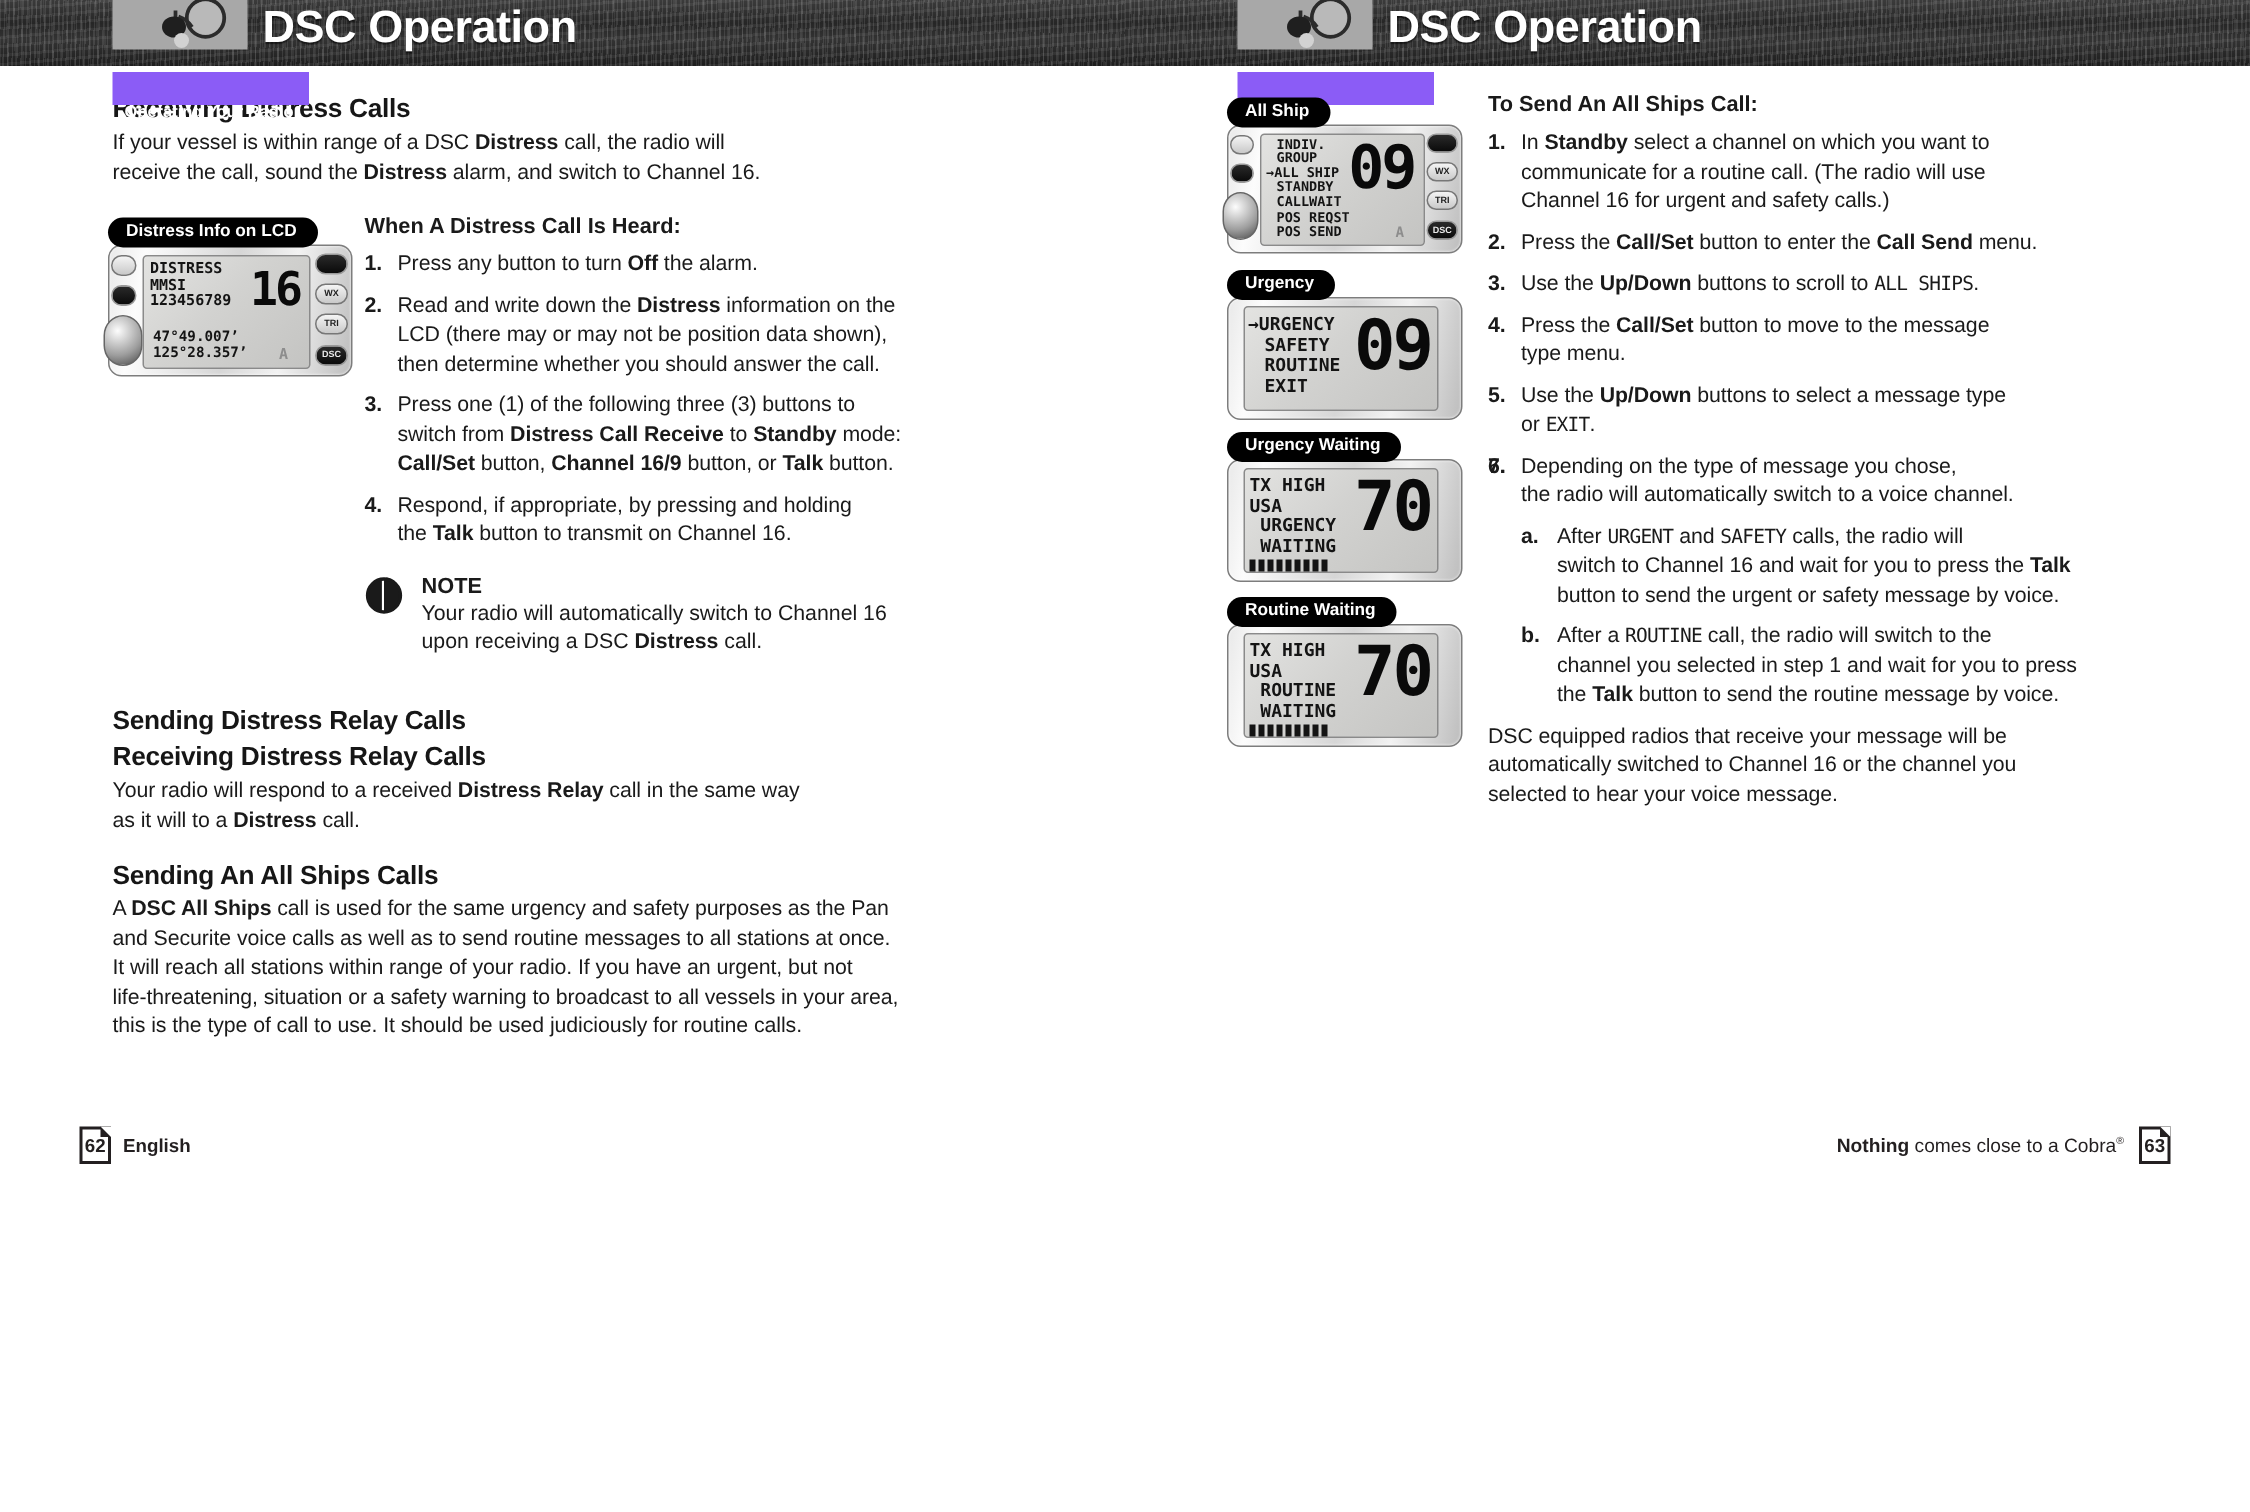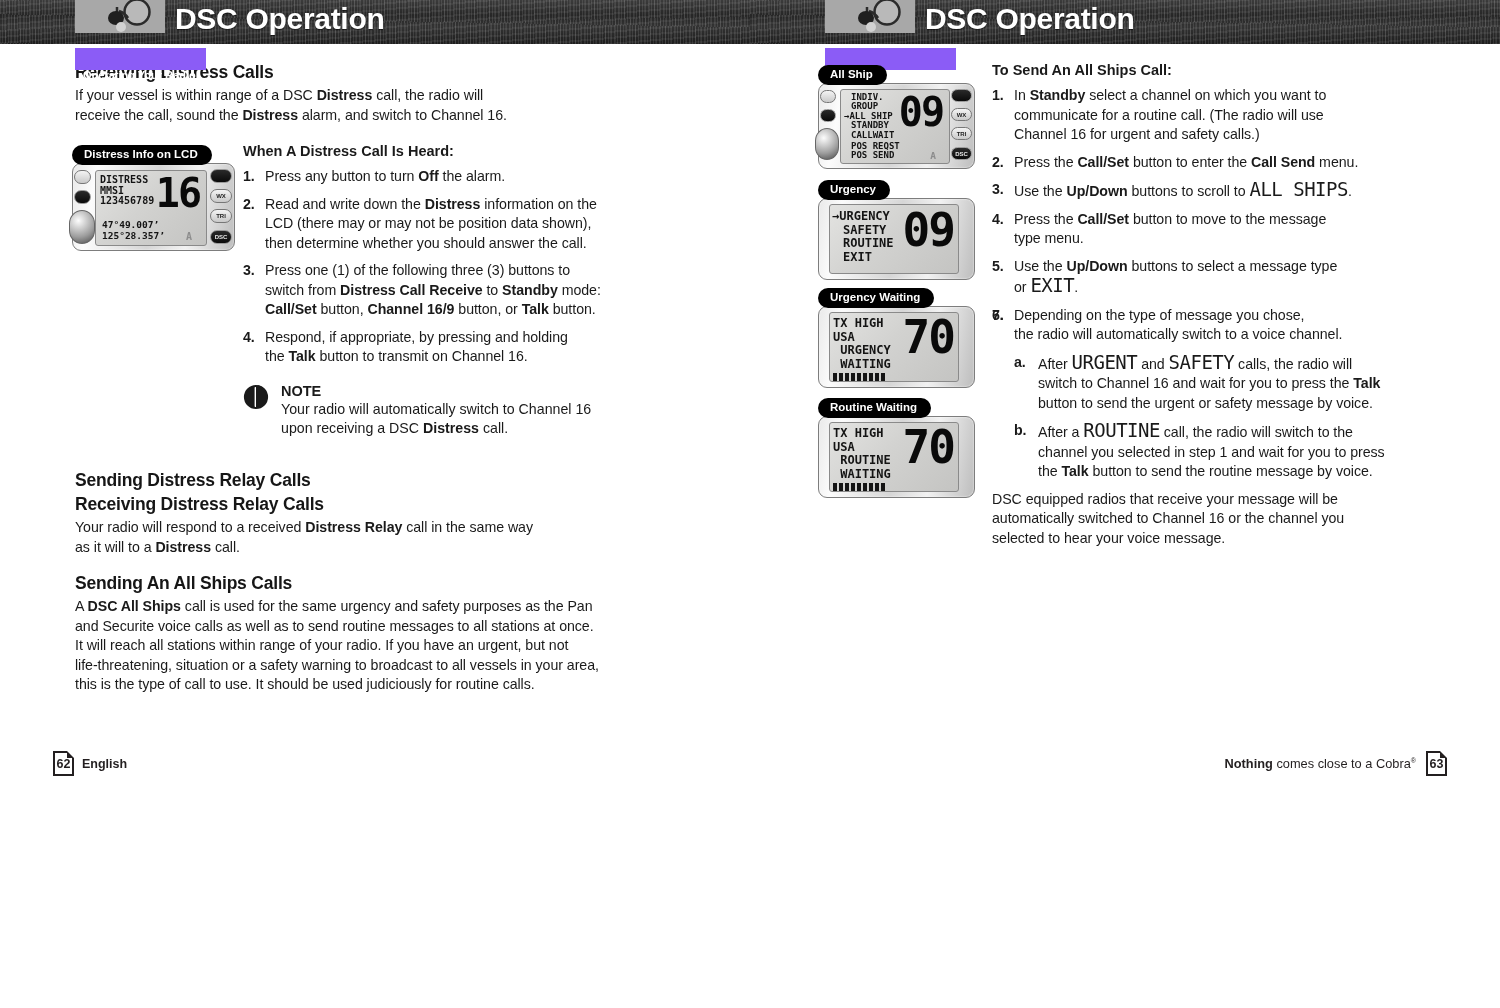--- a/index.html
+++ b/index.html
@@ -60,21 +60,21 @@
   .content { position:absolute; top:62px; left:75px; }
 
   h2.sec {
     font-size:17.5px; font-weight:bold; margin:0 0 3px 0;
     letter-spacing:-0.2px; color:#161616;
   }
   p.body {
     font-size:14.2px; line-height:19.5px; margin:0 0 16px 0;
     color:#1a1a1a; letter-spacing:-0.05px;
   }
-  .lcdfont { font-family:"DejaVu Sans Mono", monospace; letter-spacing:-0.5px; font-size:19px;text-align:center; }
+  .lcdfont { font-family:"DejaVu Sans Mono", monospace; letter-spacing:-0.5px; font-size:13px;text-align:center; }
 
   
   ol.steps { list-style:none; margin:0; padding:0; }
   ol.steps > li {
     position:relative; padding-left:22px; margin-bottom:8px;
     font-size:14.2px; line-height:19.5px; letter-spacing:-0.05px;
   }
   ol.steps > li > .num {
     position:absolute; left:0; top:0; font-weight:bold;
   }
@@ -200,21 +200,21 @@
       <div class="lcd-screen" style="left:22px; top:6px; width:112px; height:76px;">
         <div style="position:absolute; left:4px; top:4px; line-height:10.5px;">
           <div class="lcd-line" style="font-size:10px;">DISTRESS</div>
           <div class="lcd-line" style="font-size:10px;">MMSI</div>
           <div class="lcd-line" style="font-size:10px;">123456789</div>
         </div>
         <div style="position:absolute; left:6px; bottom:4px; line-height:10.5px;">
           <div class="lcd-line" style="font-size:9.5px;">47°49.007’</div>
           <div class="lcd-line" style="font-size:9.5px;">125°28.357’</div>
         </div>
-        <div class="lcd-chan" style="right:6px; top:2px; font-size:40px; line-height:40px; letter-spacing:-2px;">16</div>
+        <div class="lcd-chan" style="right:6px; top:2px; font-size:31px; line-height:40px; letter-spacing:-2px;">16</div>
         <div style="position:absolute; right:14px; bottom:3px; font-size:10px; color:#8d8d8d; font-weight:bold;">A</div>
       </div>
     </div>
   </div>
 
   <div style="position:absolute; top:143px; left:243px; width:415px;">
     <h4 class="subhead">When A Distress Call Is Heard:</h4>
     <ol class="steps">
       <li><span class="num">1.</span><span>Press any button to turn <b>Off</b> the alarm.</span></li>
       <li><span class="num">2.</span><span>Read and write down the <b>Distress</b> information on the<br>LCD (there may or may not be position data shown),<br>then determine whether you should answer the call.</span></li>

